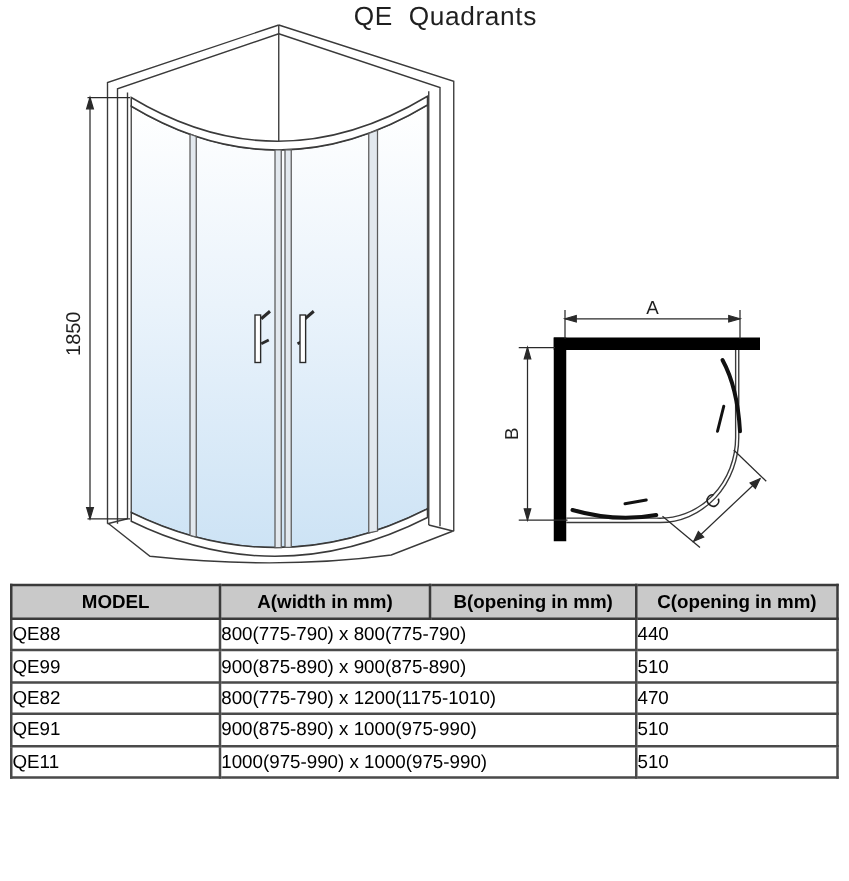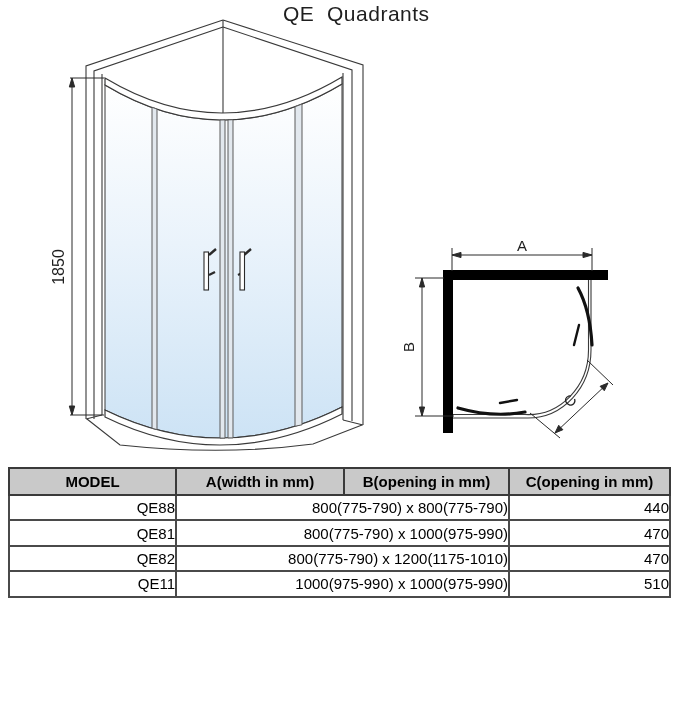--- a/index.html
+++ b/index.html
@@ -7,21 +7,21 @@
         font-family:"Liberation Sans", sans-serif;color:#1a1a1a;}
   #title{position:absolute;left:283px;top:2px;font-size:21px;letter-spacing:0.5px;
          color:#1f1f1f;white-space:pre;}
   #front-view{position:absolute;left:20px;top:5px;}
   #plan-view{position:absolute;left:398px;top:228px;}
   #spec-table{position:absolute;left:8px;top:467px;border-collapse:collapse;
               table-layout:fixed;width:661px;font-size:15px;}
   #spec-table th{background:#c9c9c9;font-weight:bold;height:25px;border:2px solid #3a3a3a;
                  padding:0;text-align:center;font-size:15px;color:#000;}
   #spec-table td{background:#ffffff;height:23.4px;border:2px solid #4a4a4a;padding:0;
-                 text-align:right;color:#000;margin-top:10px;}
+                 text-align:left;color:#000;margin-top:10px;}
   svg text{font-family:"Liberation Sans", sans-serif;fill:#1f1f1f;}
 </style>
 </head>
 <body>
 <div id="page">
 
 <div id="title">QE  Quadrants</div>
 
 <svg id="front-view" width="360" height="450" viewBox="0 0 360 450">
   <defs>
@@ -140,28 +140,33 @@
       <th>C(opening in mm)</th>
     </tr>
   </thead>
   <tbody>
     <tr>
       <td>QE88</td>
       <td colspan="2">800(775-790) x 800(775-790)</td>
       <td>440</td>
     </tr>
     <tr>
-      <td>QE81</td>
-      <td colspan="2">800(775-790) x 1000(975-990)</td>
-      <td>470</td>
+      <td>QE99</td>
+      <td colspan="2">900(875-890) x 900(875-890)</td>
+      <td>510</td>
     </tr>
     <tr>
       <td>QE82</td>
       <td colspan="2">800(775-790) x 1200(1175-1010)</td>
       <td>470</td>
+    </tr>
+    <tr>
+      <td>QE91</td>
+      <td colspan="2">900(875-890) x 1000(975-990)</td>
+      <td>510</td>
     </tr>
     <tr>
       <td>QE11</td>
       <td colspan="2">1000(975-990) x 1000(975-990)</td>
       <td>510</td>
     </tr>
   </tbody>
 </table>
 
 </div>

